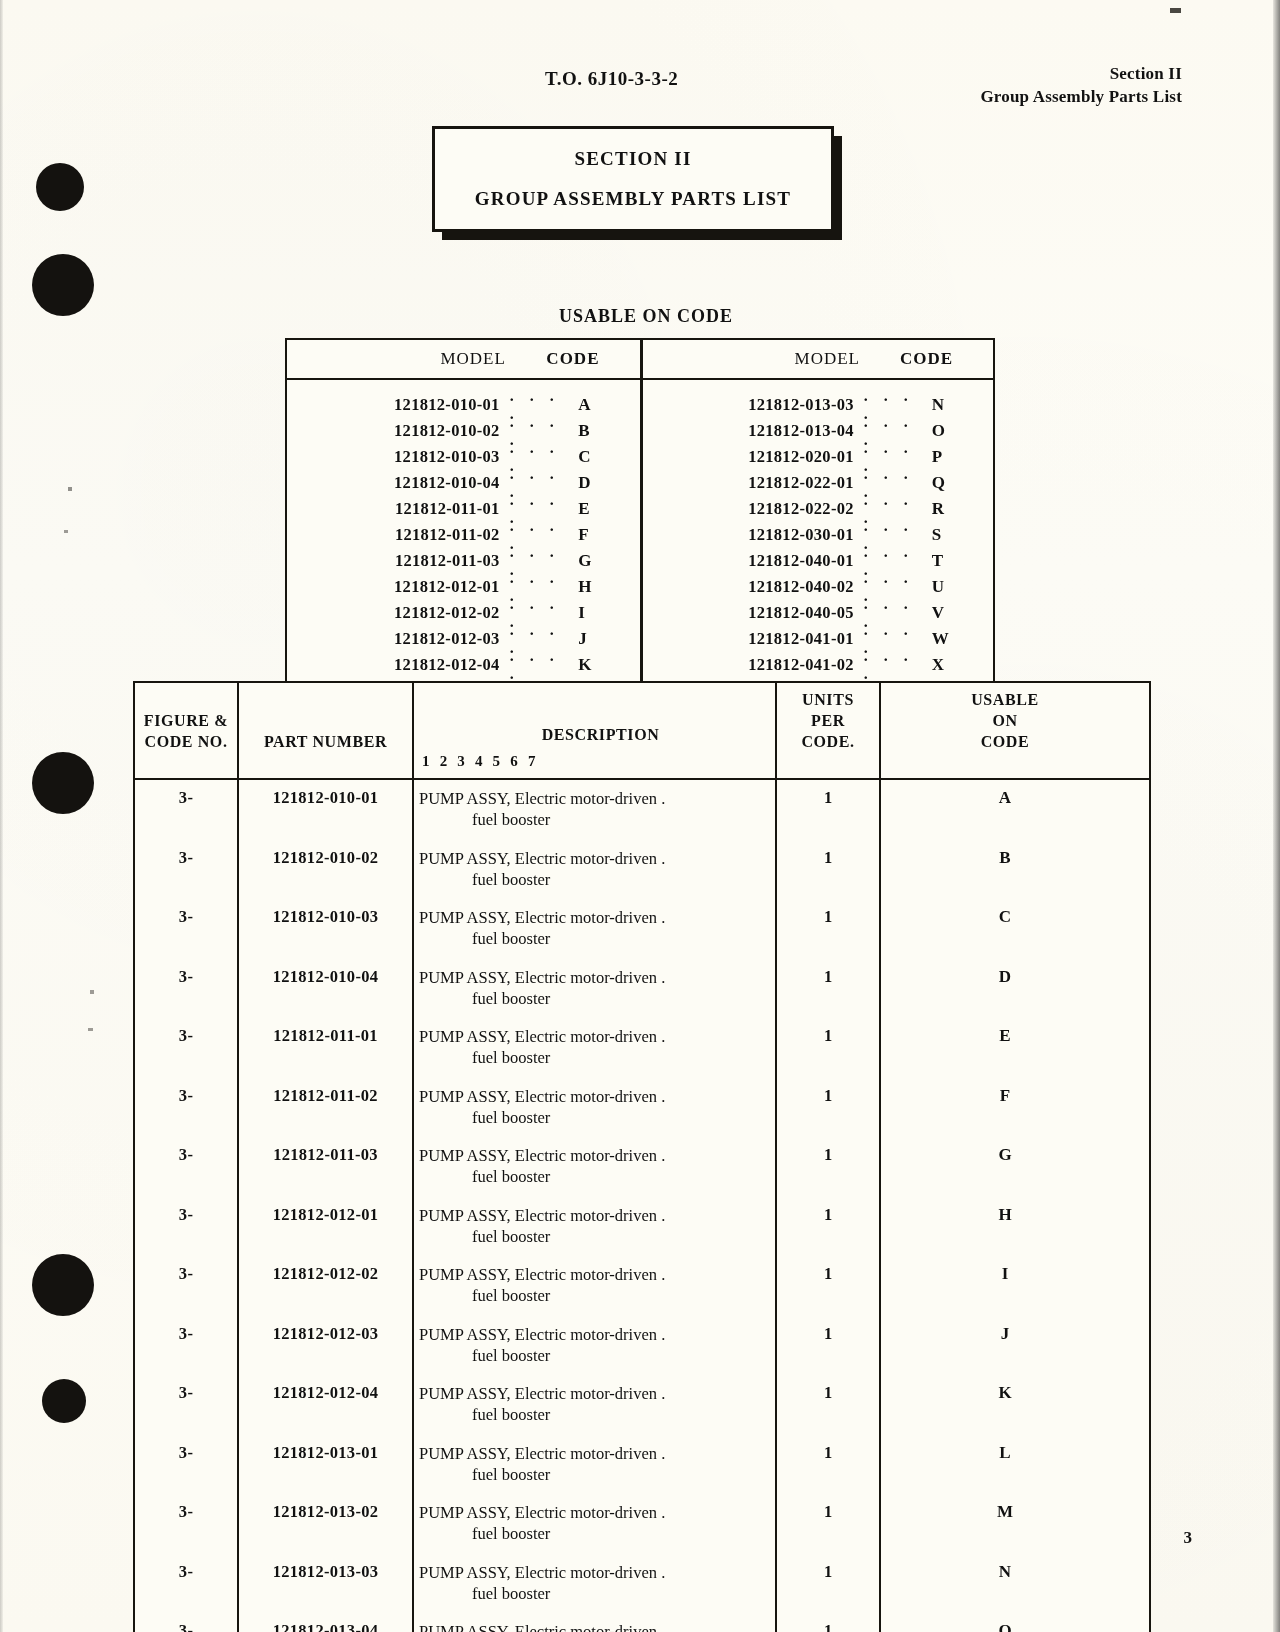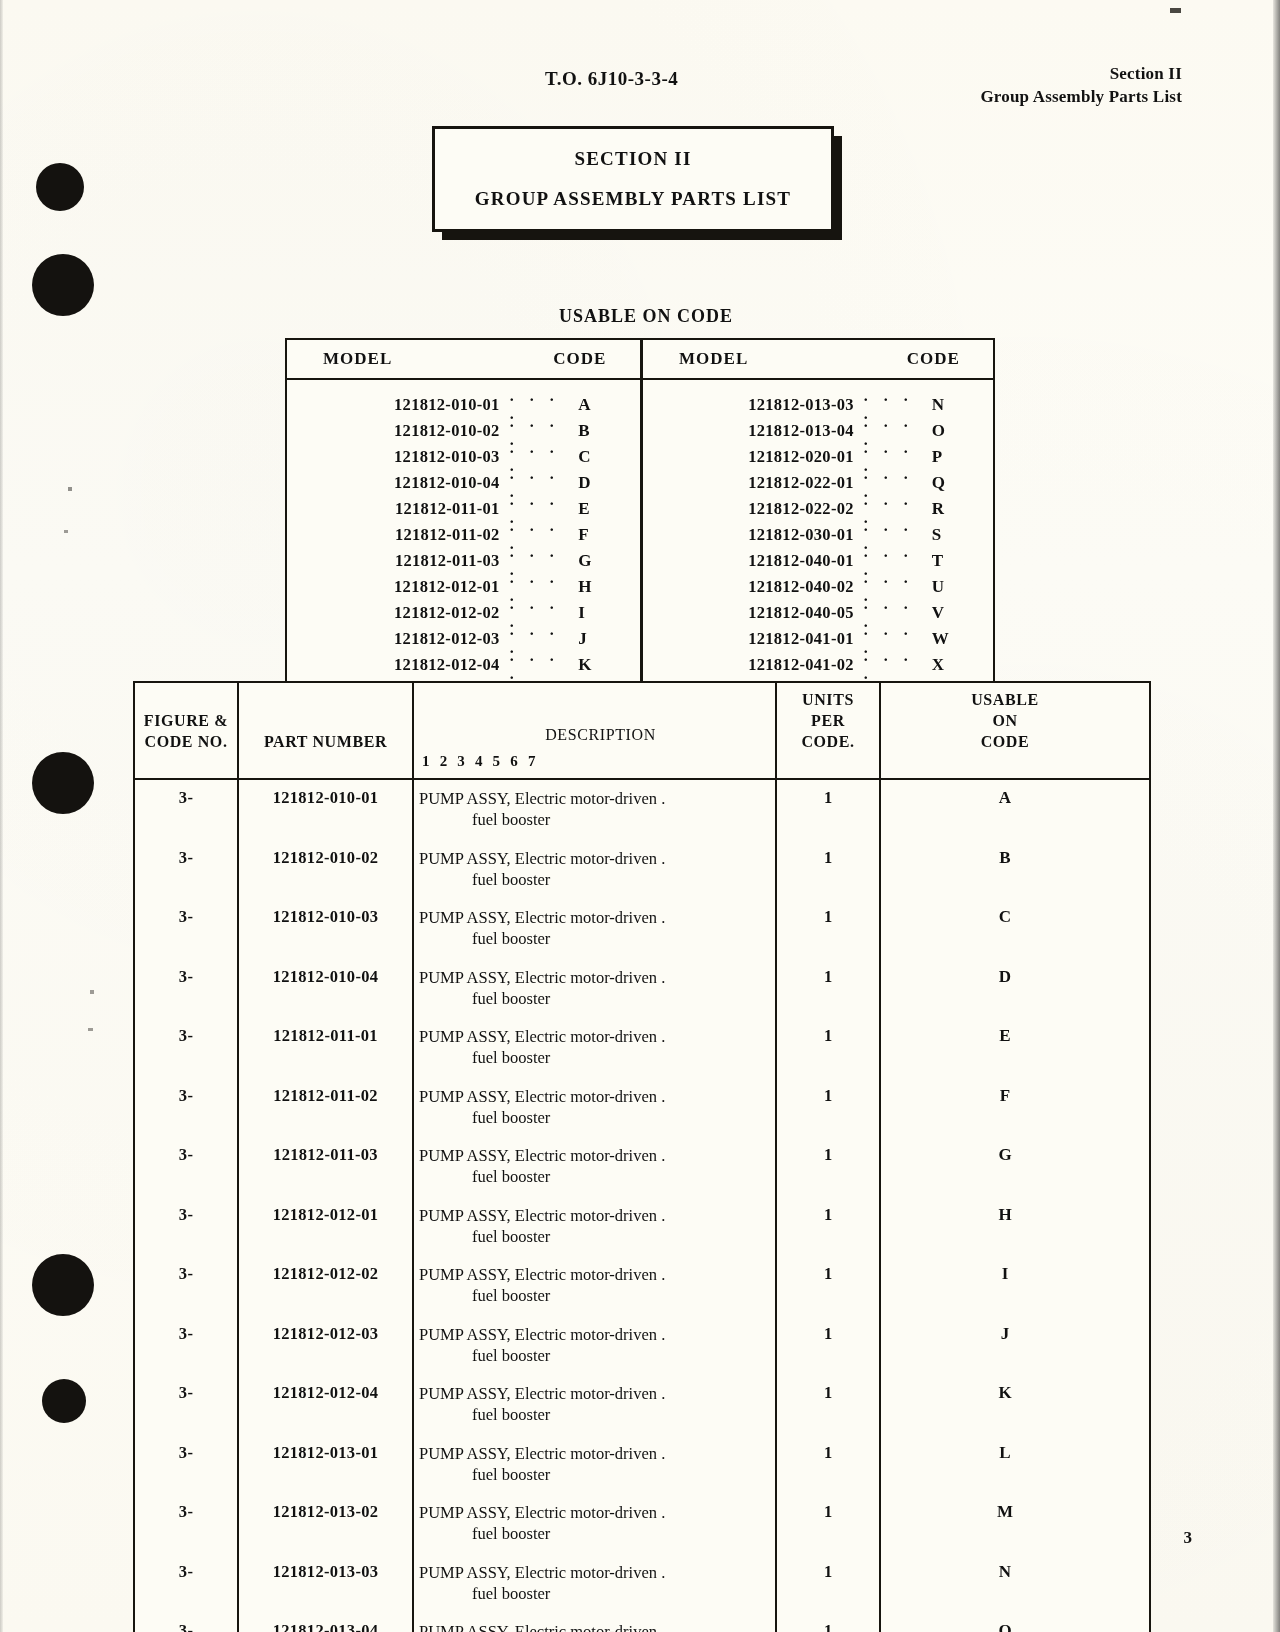--- a/index.html
+++ b/index.html
@@ -146,25 +146,24 @@
     border-left: 3px solid #17150f;
   }
   .uoc-head {
     display: flex;
     border-bottom: 2px solid #17150f;
     height: 38px;
     align-items: center;
   }
   .uoc-head .h-model {
     width: 62%;
-    text-align: left;
-    font-weight: bold;
+    text-align: right;
+    font-weight: normal;
     font-size: 17px;
     letter-spacing: 1px;
-    padding-left: 36px;
   }
   .uoc-head .h-code {
     width: 38%;
     text-align: center;
     font-weight: bold;
     font-size: 17px;
     letter-spacing: 1px;
   }
   .uoc-body {
     padding: 12px 0 12px 0;
@@ -235,21 +234,21 @@
     font-weight: bold;
     font-size: 16px;
     line-height: 21px;
     letter-spacing: 0.6px;
   }
   .hd-desc-title {
     position: absolute;
     left: 0; right: 0;
     bottom: 34px;
     text-align: center;
-    font-weight: normal;
+    font-weight: bold;
     font-size: 16px;
     letter-spacing: 0.6px;
     padding-left: 12px;
   }
   .hd-desc-nums {
     position: absolute;
     left: 8px;
     bottom: 8px;
     font-weight: bold;
     font-size: 15px;
@@ -332,21 +331,21 @@
 
 <div id="punch-layer">
     <div class="punch" style="left: 36px; top: 163px; width: 48px; height: 48px;"></div>
     <div class="punch" style="left: 32px; top: 254px; width: 62px; height: 62px;"></div>
     <div class="punch" style="left: 32px; top: 752px; width: 62px; height: 62px;"></div>
     <div class="punch" style="left: 32px; top: 1254px; width: 62px; height: 62px;"></div>
     <div class="punch" style="left: 42px; top: 1379px; width: 44px; height: 44px;"></div>
   </div>
 
 <div class="runhead">
-  <div class="runhead-left">T.O.  6J10-3-3-4</div>
+  <div class="runhead-left">T.O.  6J10-3-3-2</div>
   <div class="runhead-right">
     <div>Section II</div>
     <div>Group Assembly Parts List</div>
   </div>
 </div>
 
 <div class="titlebox-wrap">
   <div class="titlebox-shadow"></div>
   <div class="titlebox">
     <div class="tline1">SECTION II</div>

